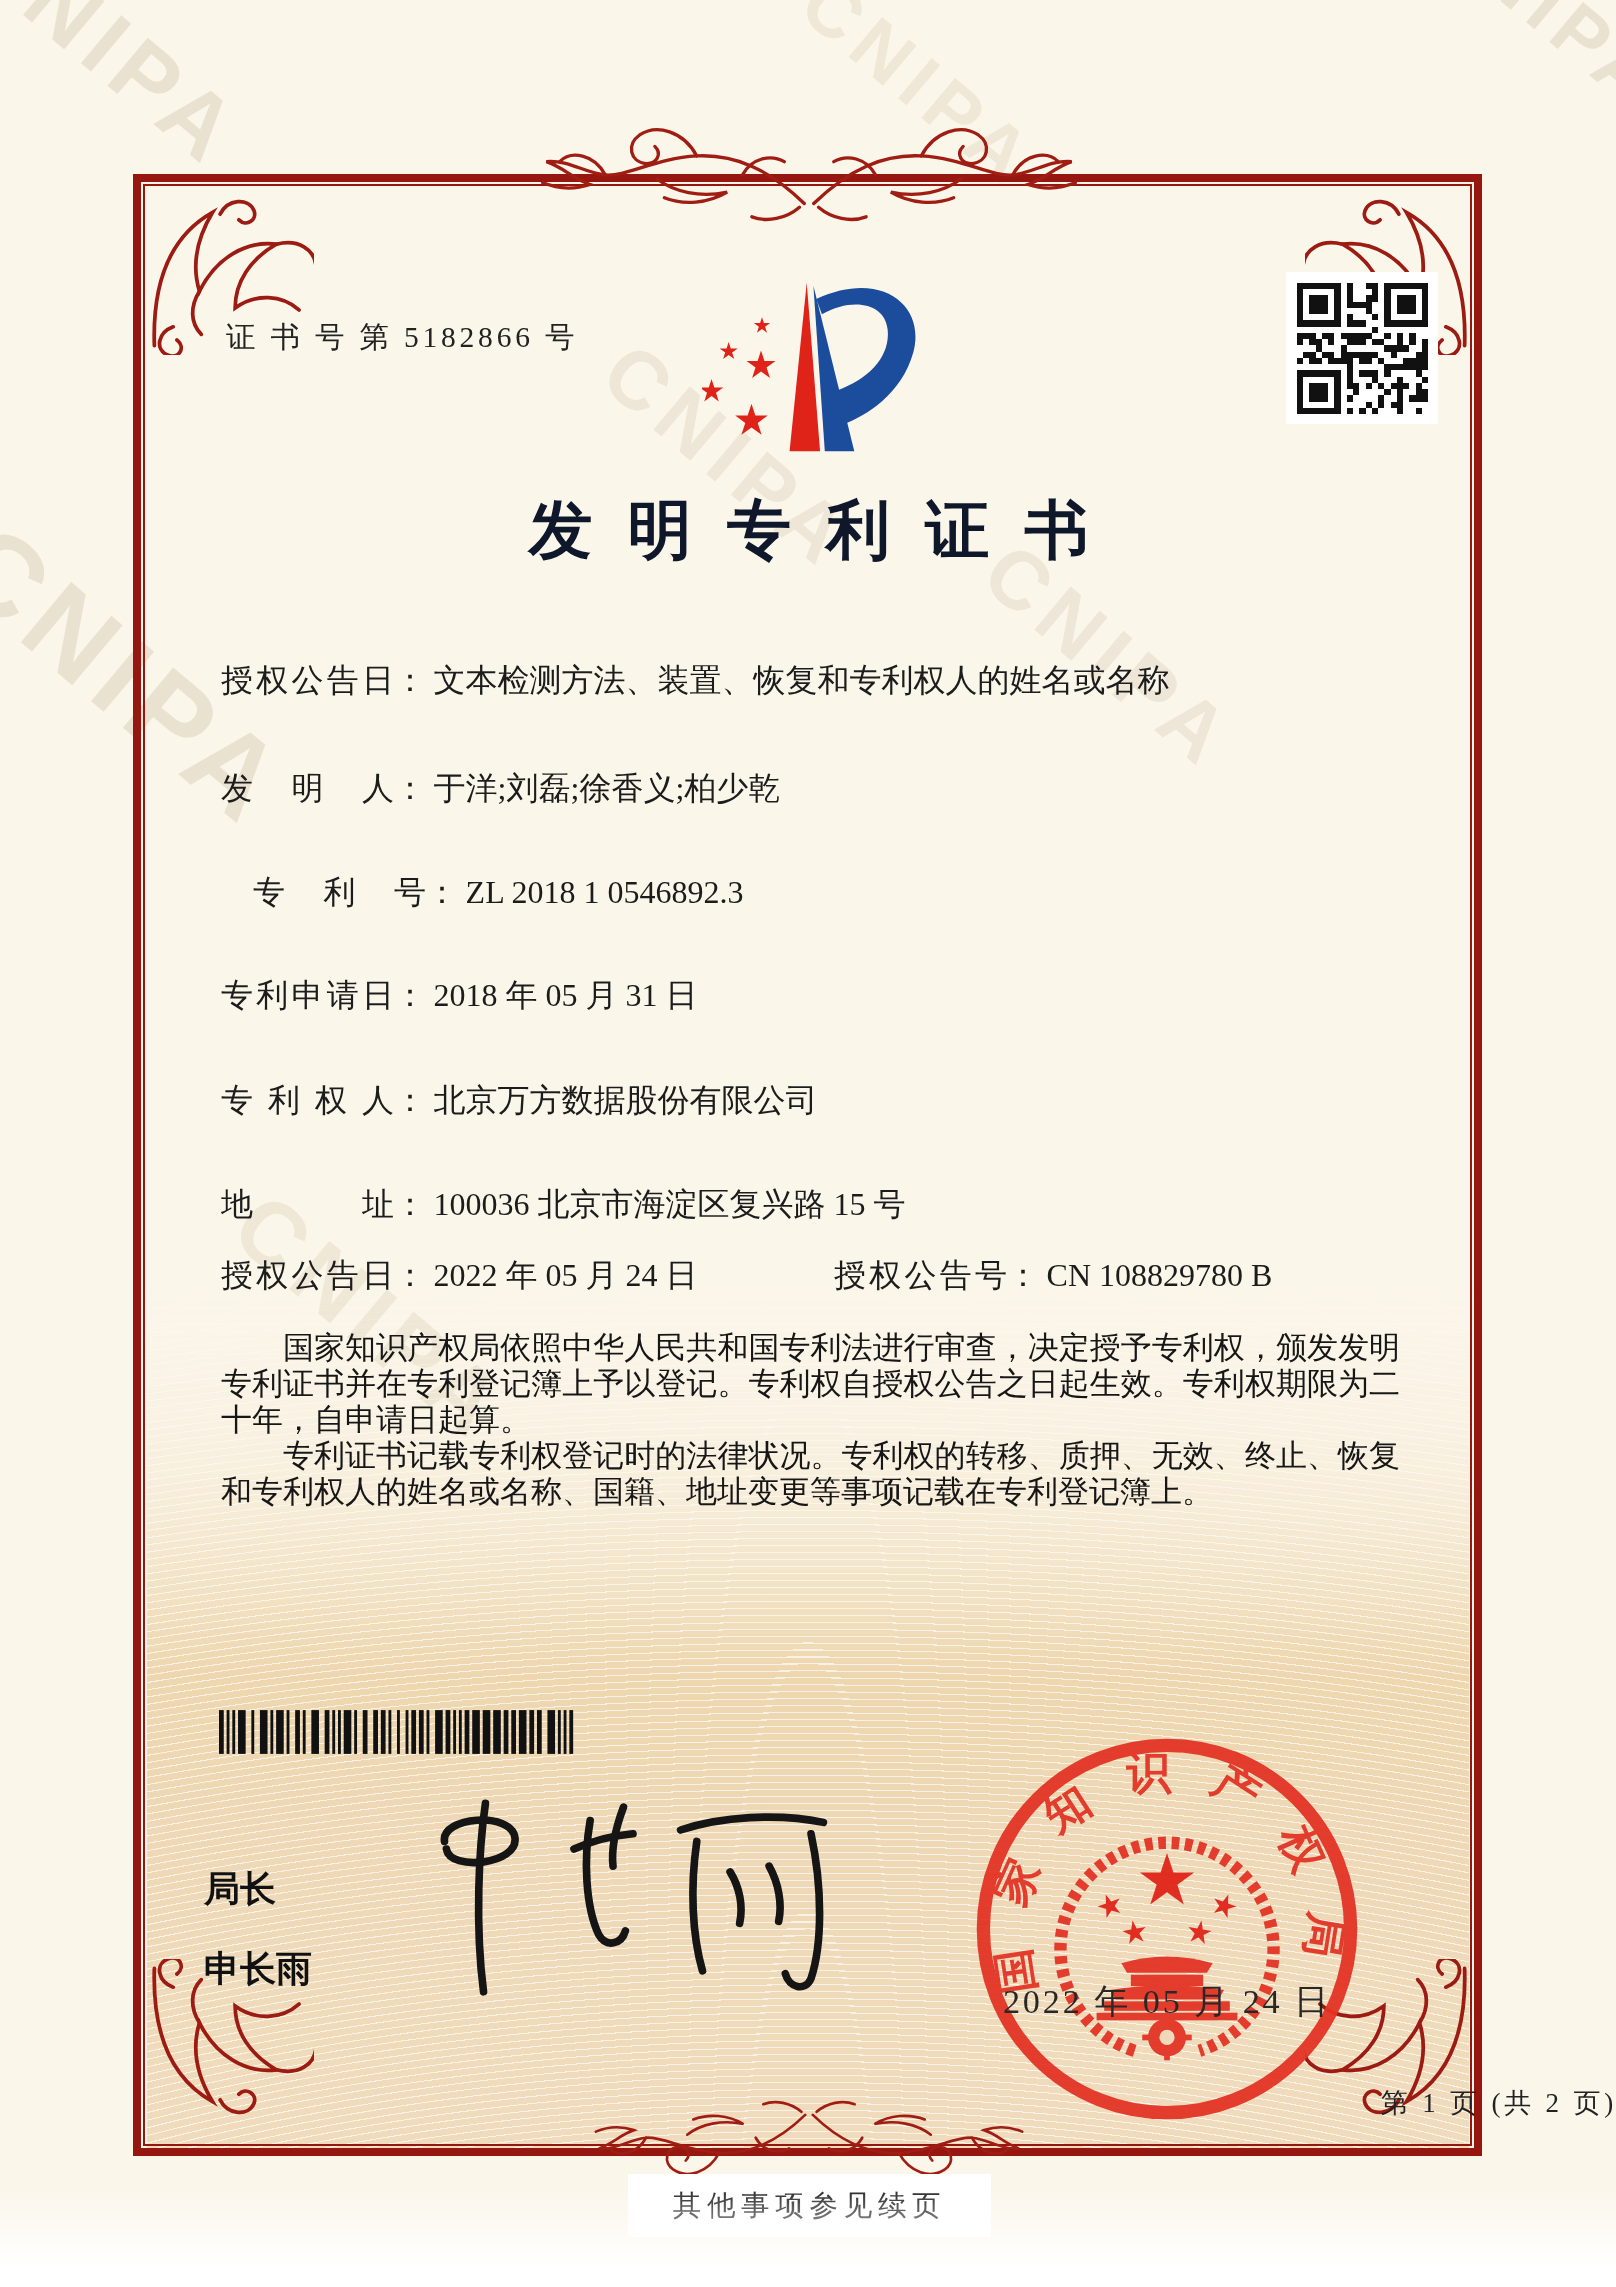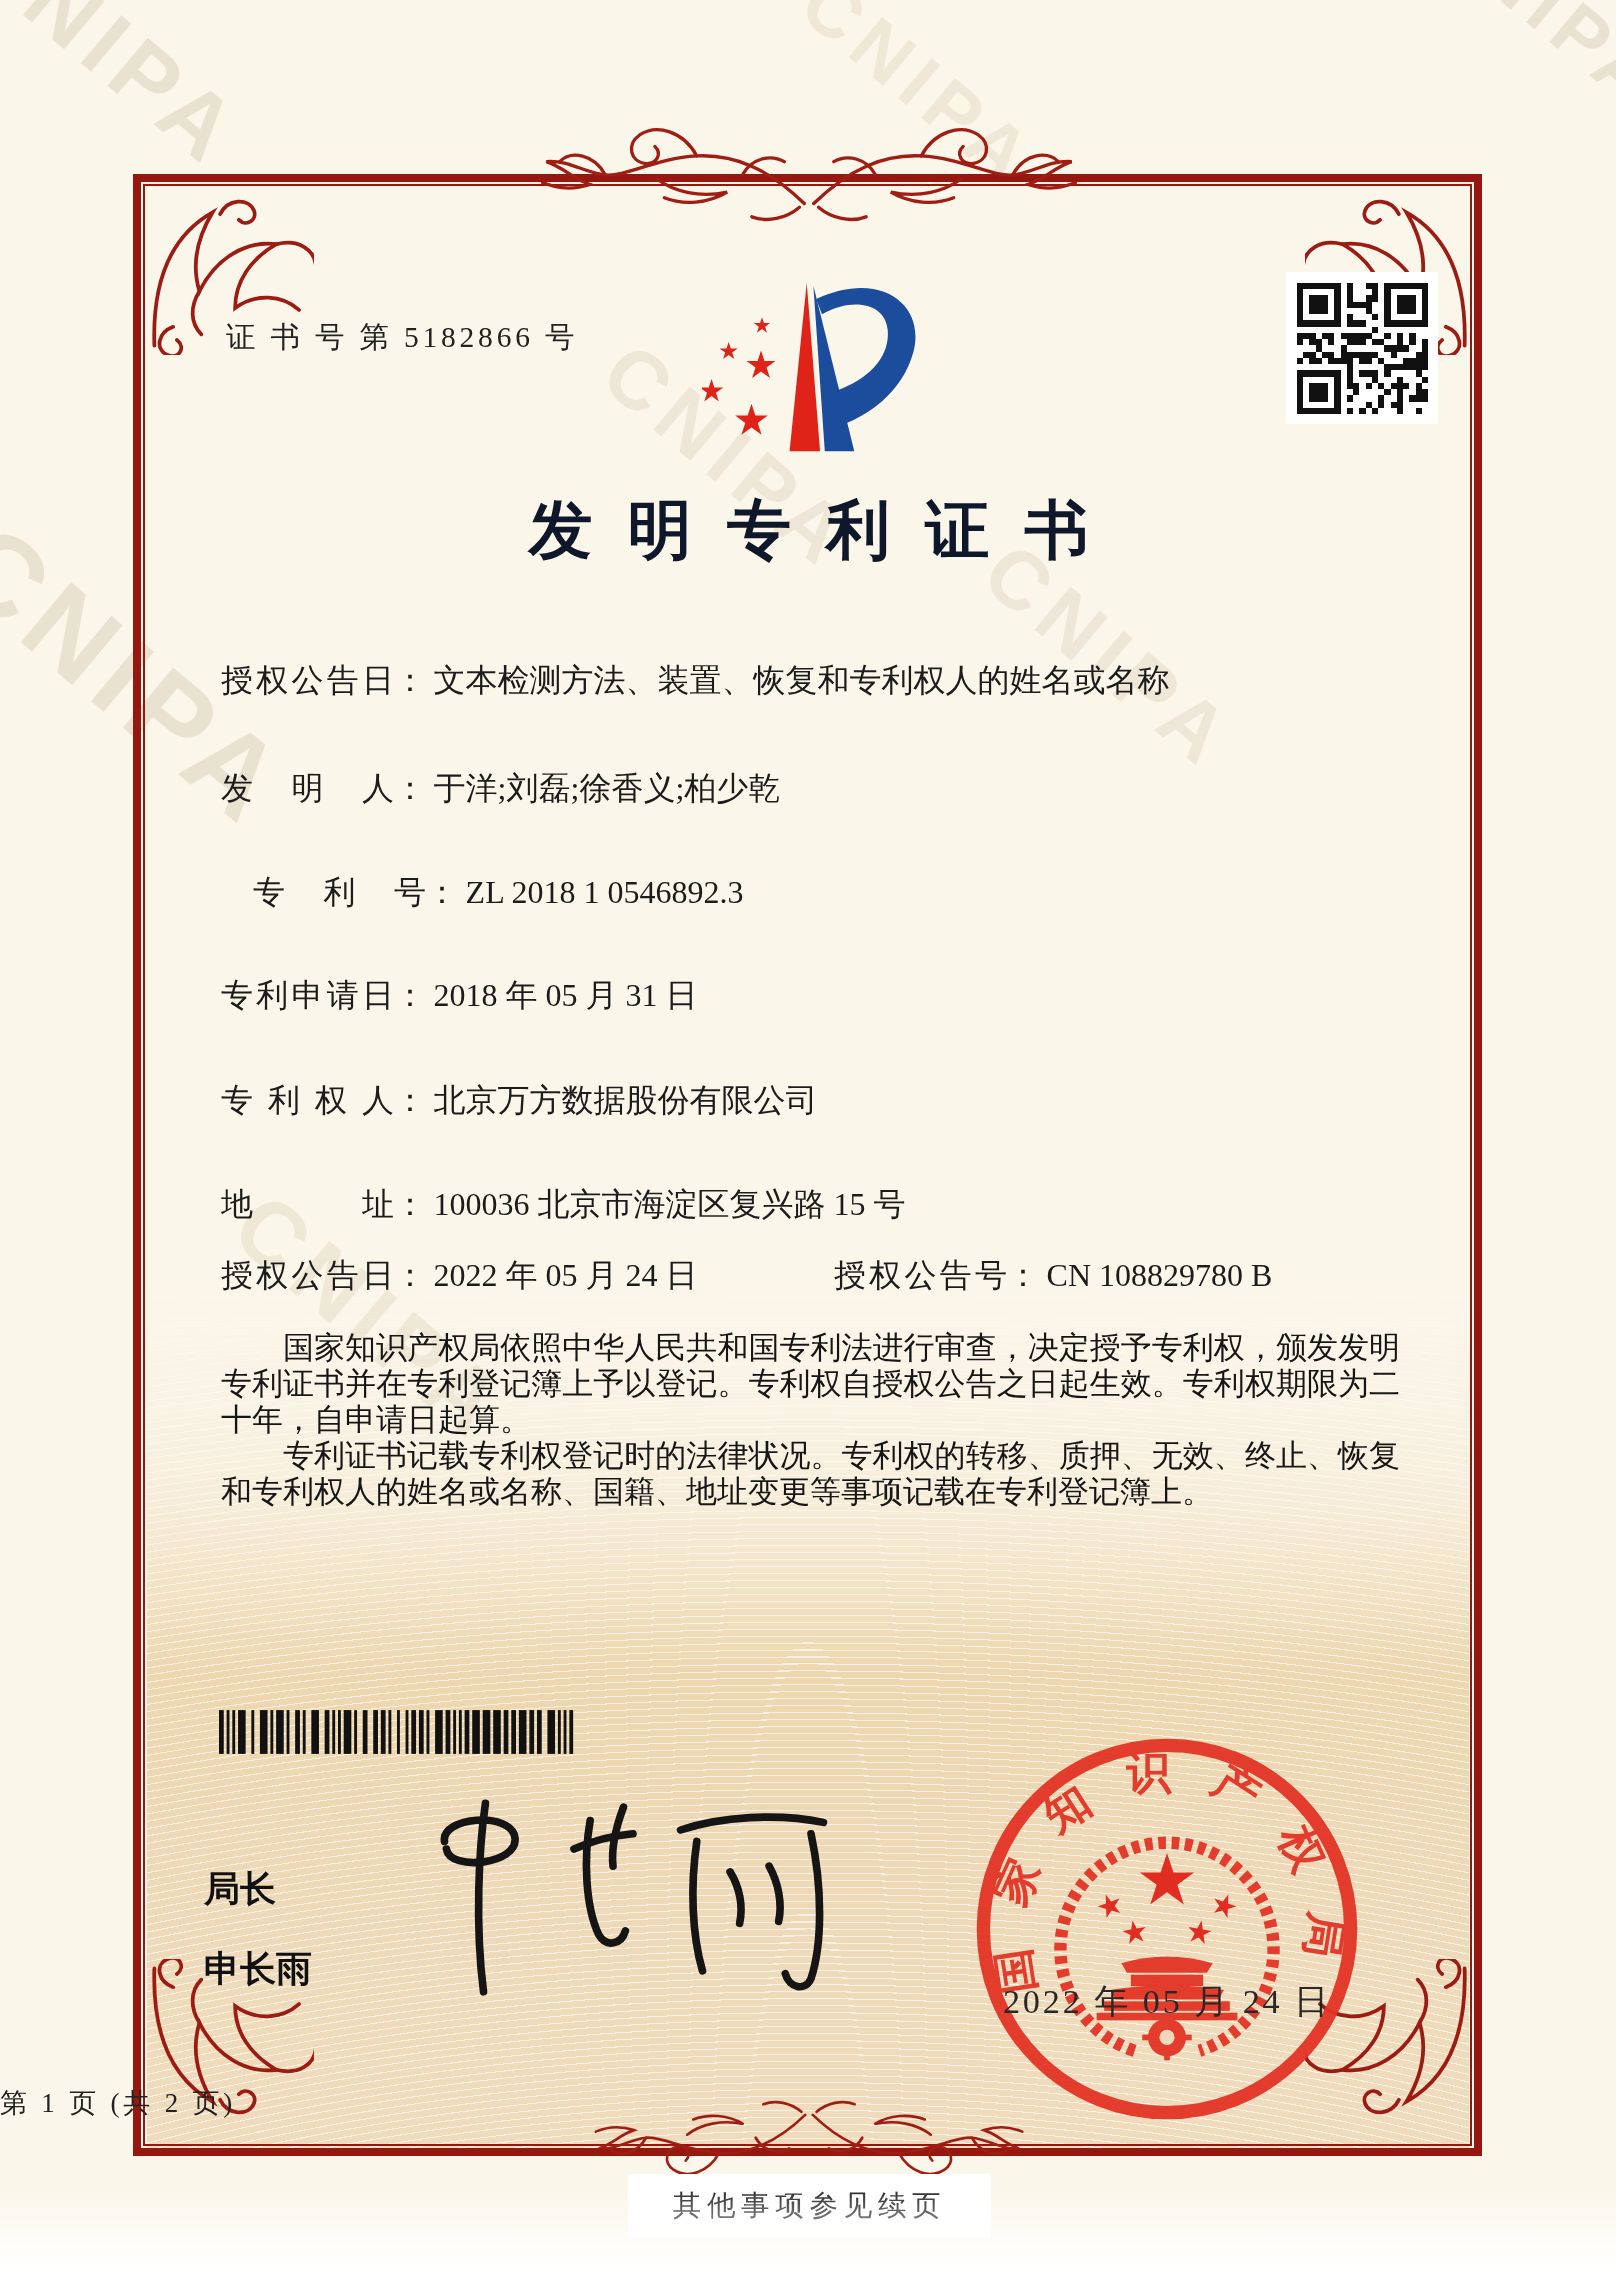--- a/index.html
+++ b/index.html
@@ -48,21 +48,21 @@
   .paras p{margin:0;text-indent:2em;}
 
   .barcode{position:absolute;left:219px;top:1710px;z-index:6;}
   .signer{position:absolute;left:204px;top:1849px;z-index:6;
           font-family:"Liberation Sans","DejaVu Sans",sans-serif;font-weight:bold;
           font-size:36px;color:#111;line-height:80px;}
   .signature{position:absolute;left:395px;top:1790px;z-index:6;}
 
   .seal{position:absolute;left:971px;top:1733px;z-index:7;mix-blend-mode:multiply;opacity:.95;}
 
-  .page-note{position:absolute;left:0;width:1617px;top:2085px;text-align:left;
+  .page-note{position:absolute;left:0;width:1617px;top:2085px;text-align:right;
              font-size:27px;letter-spacing:3.8px;z-index:6;color:#222;}
 
   .note-box{position:absolute;left:628px;top:2174px;width:363px;height:63px;background:#fff;
             z-index:6;display:flex;align-items:center;justify-content:center;
             font-size:28.5px;letter-spacing:5.7px;color:#222;}
   .bottom-fade{position:absolute;left:0;right:0;bottom:0;height:100px;z-index:8;
             background:linear-gradient(180deg,rgba(255,255,255,0),#fff 80%);pointer-events:none;}
 </style>
 </head>
 <body>

